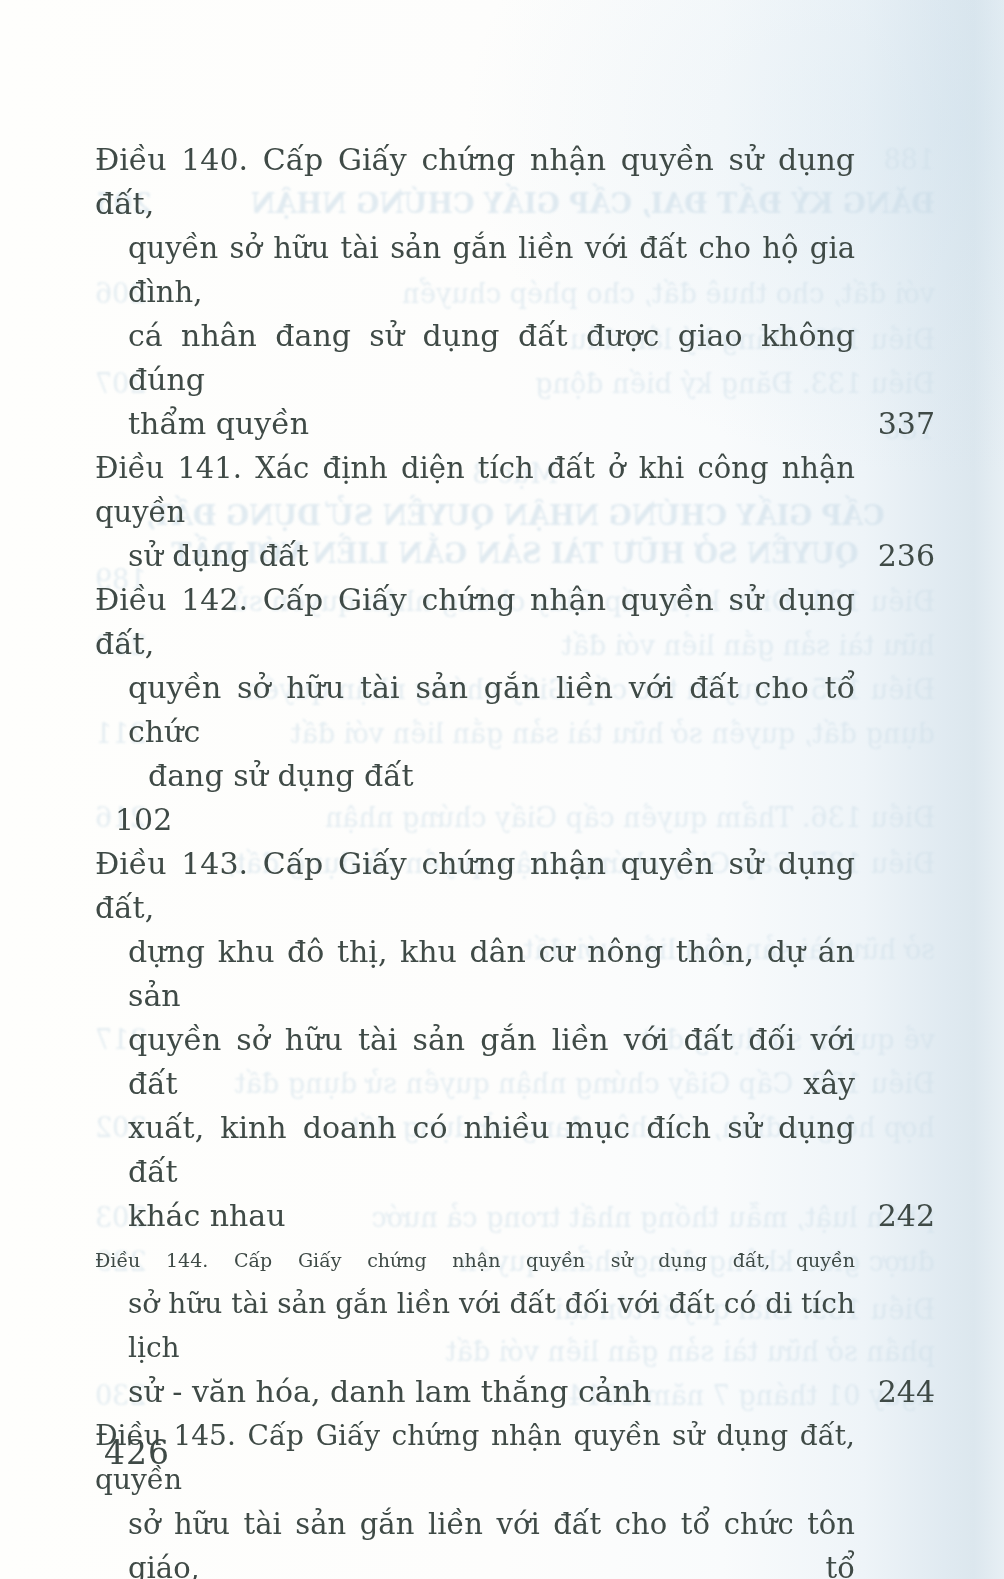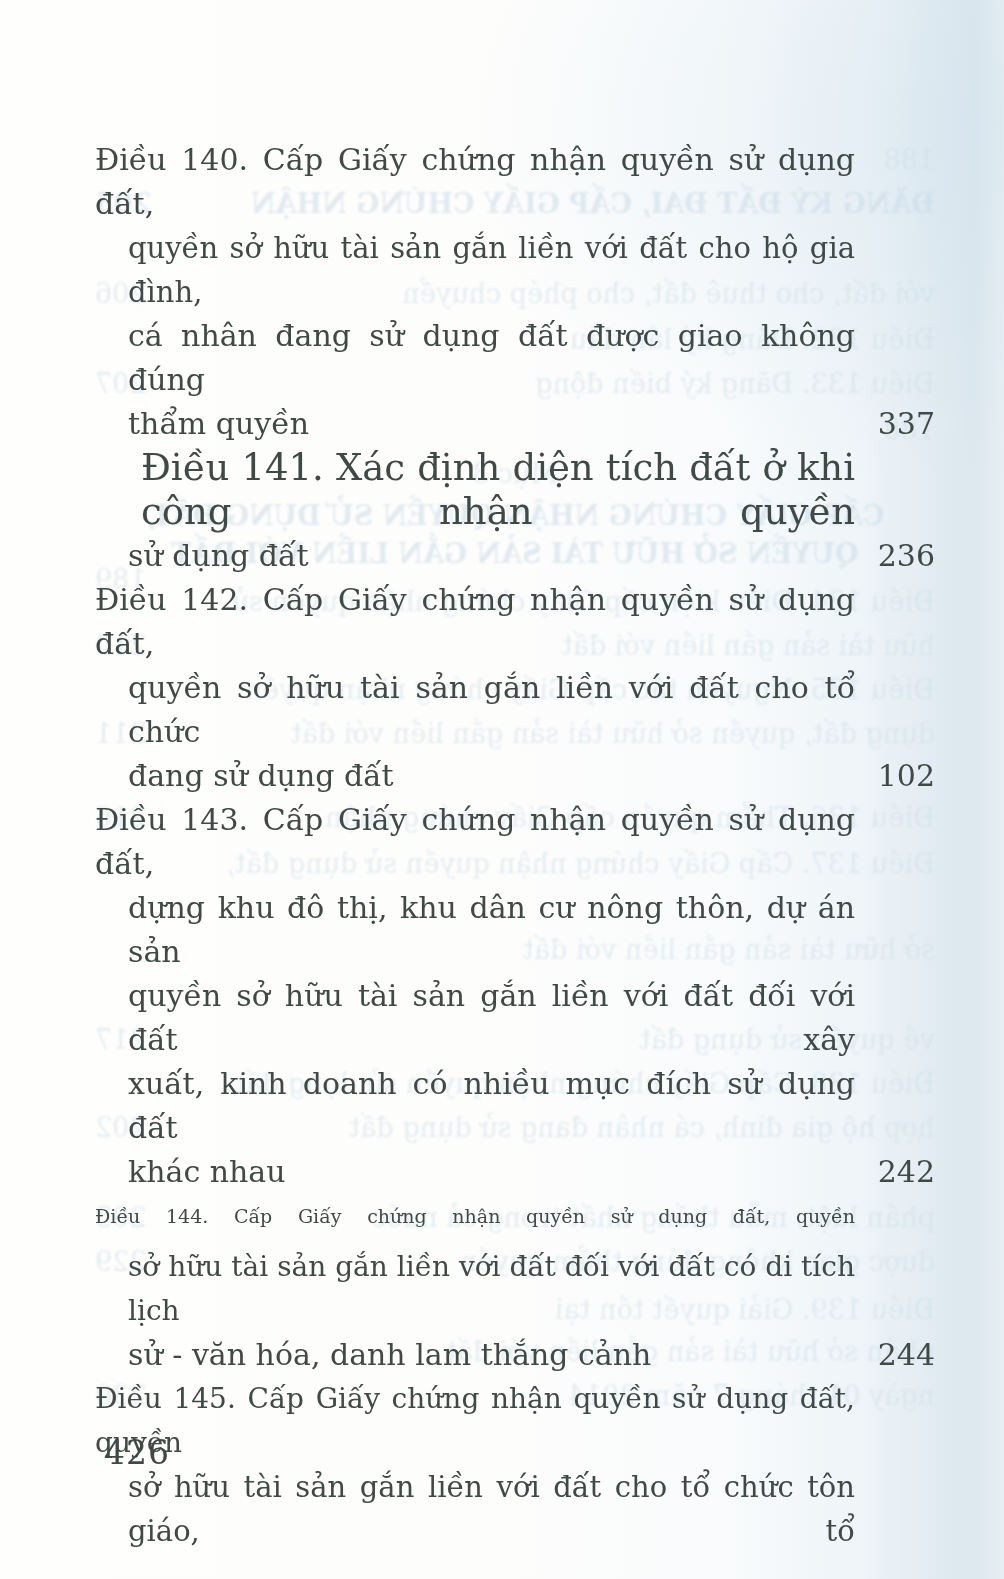--- a/index.html
+++ b/index.html
@@ -154,47 +154,47 @@
       <div class="entry">
         <div class="l just" style="white-space: normal;">Điều 140. Cấp Giấy chứng nhận quyền sử dụng đất,</div>
         <div class="l just cont" style="white-space: normal; font-size: 29px;">quyền sở hữu tài sản gắn liền với đất cho hộ gia đình,</div>
         <div class="l just cont" style="white-space: normal;">cá nhân đang sử dụng đất được giao không đúng</div>
         <div class="l last" style="white-space: normal;">
           <span class="txt cont">thẩm quyền</span>
           <span class="num">337</span>
         </div>
       </div>
       <div class="entry">
-        <div class="l just" style="white-space: normal; font-size: 37px; margin-left: 46px;">Điều 141. Xác định diện tích đất ở khi công nhận quyền</div>
+        <div class="l just" style="white-space: normal; font-size: 29px;">Điều 141. Xác định diện tích đất ở khi công nhận quyền</div>
         <div class="l last" style="white-space: normal;">
           <span class="txt cont">sử dụng đất</span>
           <span class="num">236</span>
         </div>
       </div>
       <div class="entry">
         <div class="l just" style="white-space: normal;">Điều 142. Cấp Giấy chứng nhận quyền sử dụng đất,</div>
         <div class="l just cont" style="white-space: normal;">quyền sở hữu tài sản gắn liền với đất cho tổ chức</div>
-        <div class="l last" style="white-space: normal;">
+        <div class="l last" style="white-space: normal; flex-direction: column;">
           <span class="txt cont">đang sử dụng đất</span>
           <span class="num">102</span>
         </div>
       </div>
       <div class="entry">
         <div class="l just" style="white-space: normal;">Điều 143. Cấp Giấy chứng nhận quyền sử dụng đất,</div>
         <div class="l just cont" style="white-space: normal;">dựng khu đô thị, khu dân cư nông thôn, dự án sản</div>
         <div class="l just cont" style="white-space: normal;">quyền sở hữu tài sản gắn liền với đất đối với đất xây</div>
         <div class="l just cont" style="white-space: normal;">xuất, kinh doanh có nhiều mục đích sử dụng đất</div>
         <div class="l last" style="white-space: normal;">
           <span class="txt cont">khác nhau</span>
           <span class="num">242</span>
         </div>
       </div>
       <div class="entry">
         <div class="l just" style="white-space: normal; font-size: 19px;">Điều 144. Cấp Giấy chứng nhận quyền sử dụng đất, quyền</div>
-        <div class="l just cont" style="white-space: normal; font-size: 28px; margin-top: 7px;">sở hữu tài sản gắn liền với đất đối với đất có di tích lịch</div>
+        <div class="l just cont" style="white-space: normal; font-size: 28px;">sở hữu tài sản gắn liền với đất đối với đất có di tích lịch</div>
         <div class="l last" style="white-space: normal;">
           <span class="txt cont">sử - văn hóa, danh lam thắng cảnh</span>
           <span class="num">244</span>
         </div>
       </div>
       <div class="entry">
         <div class="l just" style="white-space: normal; font-size: 28px;">Điều 145. Cấp Giấy chứng nhận quyền sử dụng đất, quyền</div>
         <div class="l just cont" style="white-space: normal; font-size: 29px;">sở hữu tài sản gắn liền với đất cho tổ chức tôn giáo, tổ</div>
       </div>
     </div>

